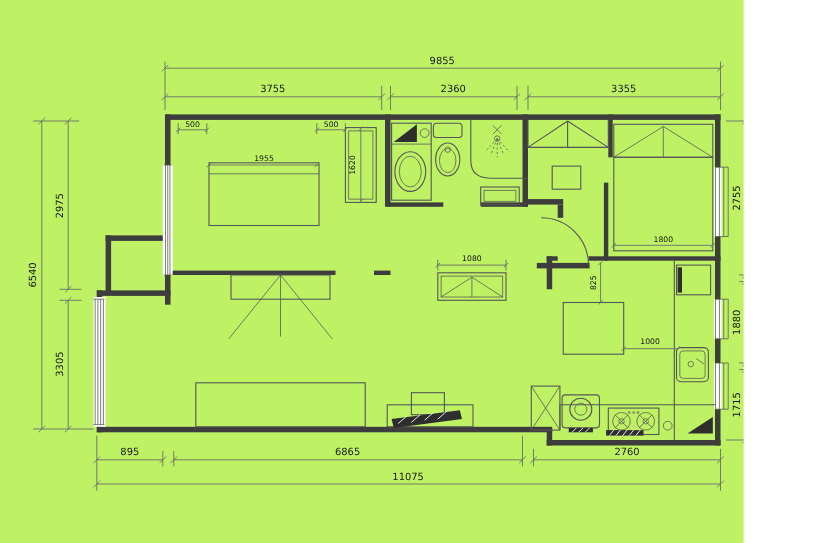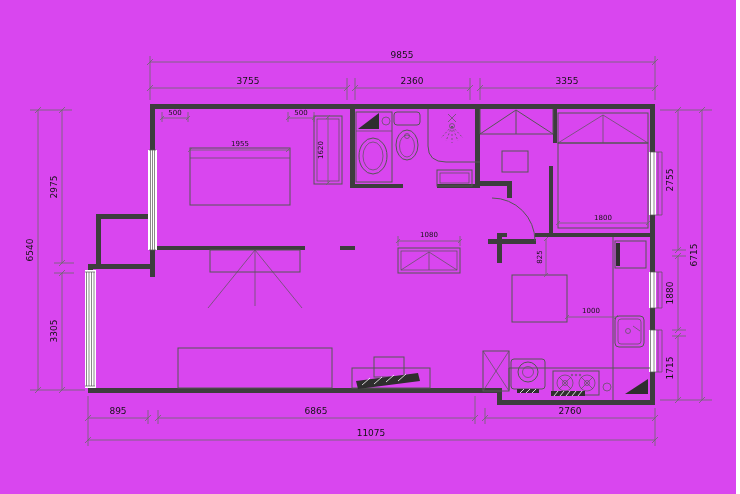--- a/index.html
+++ b/index.html
@@ -1,16 +1,16 @@
 <!DOCTYPE html>
 <html><head>
 <meta charset="utf-8">
 <style>
   html,body{margin:0;padding:0;background:#fff;}
-  .page{position:relative;width:736px;height:494px;background:#d946ef;overflow:hidden;
+  .page{position:relative;width:676px;height:494px;background:#bef264;overflow:hidden;
         font-family:"DejaVu Sans",sans-serif;text-align:right;}
   svg{display:block}
   .w   {fill:#3d3d3d;stroke:none}
   .f   {fill:none;stroke:#565656;stroke-width:1}
   .f2  {fill:none;stroke:#565656;stroke-width:.7}
   .d   {fill:none;stroke:#6a6a6a;stroke-width:.8}
   .t   {font:9px "DejaVu Sans",sans-serif;fill:#141414;text-anchor:middle}
   .ts  {font:7px "DejaVu Sans",sans-serif;fill:#141414;text-anchor:middle}
   .blk {fill:#2e2e2e;stroke:none}
   .wh  {fill:#fff;stroke:none}

